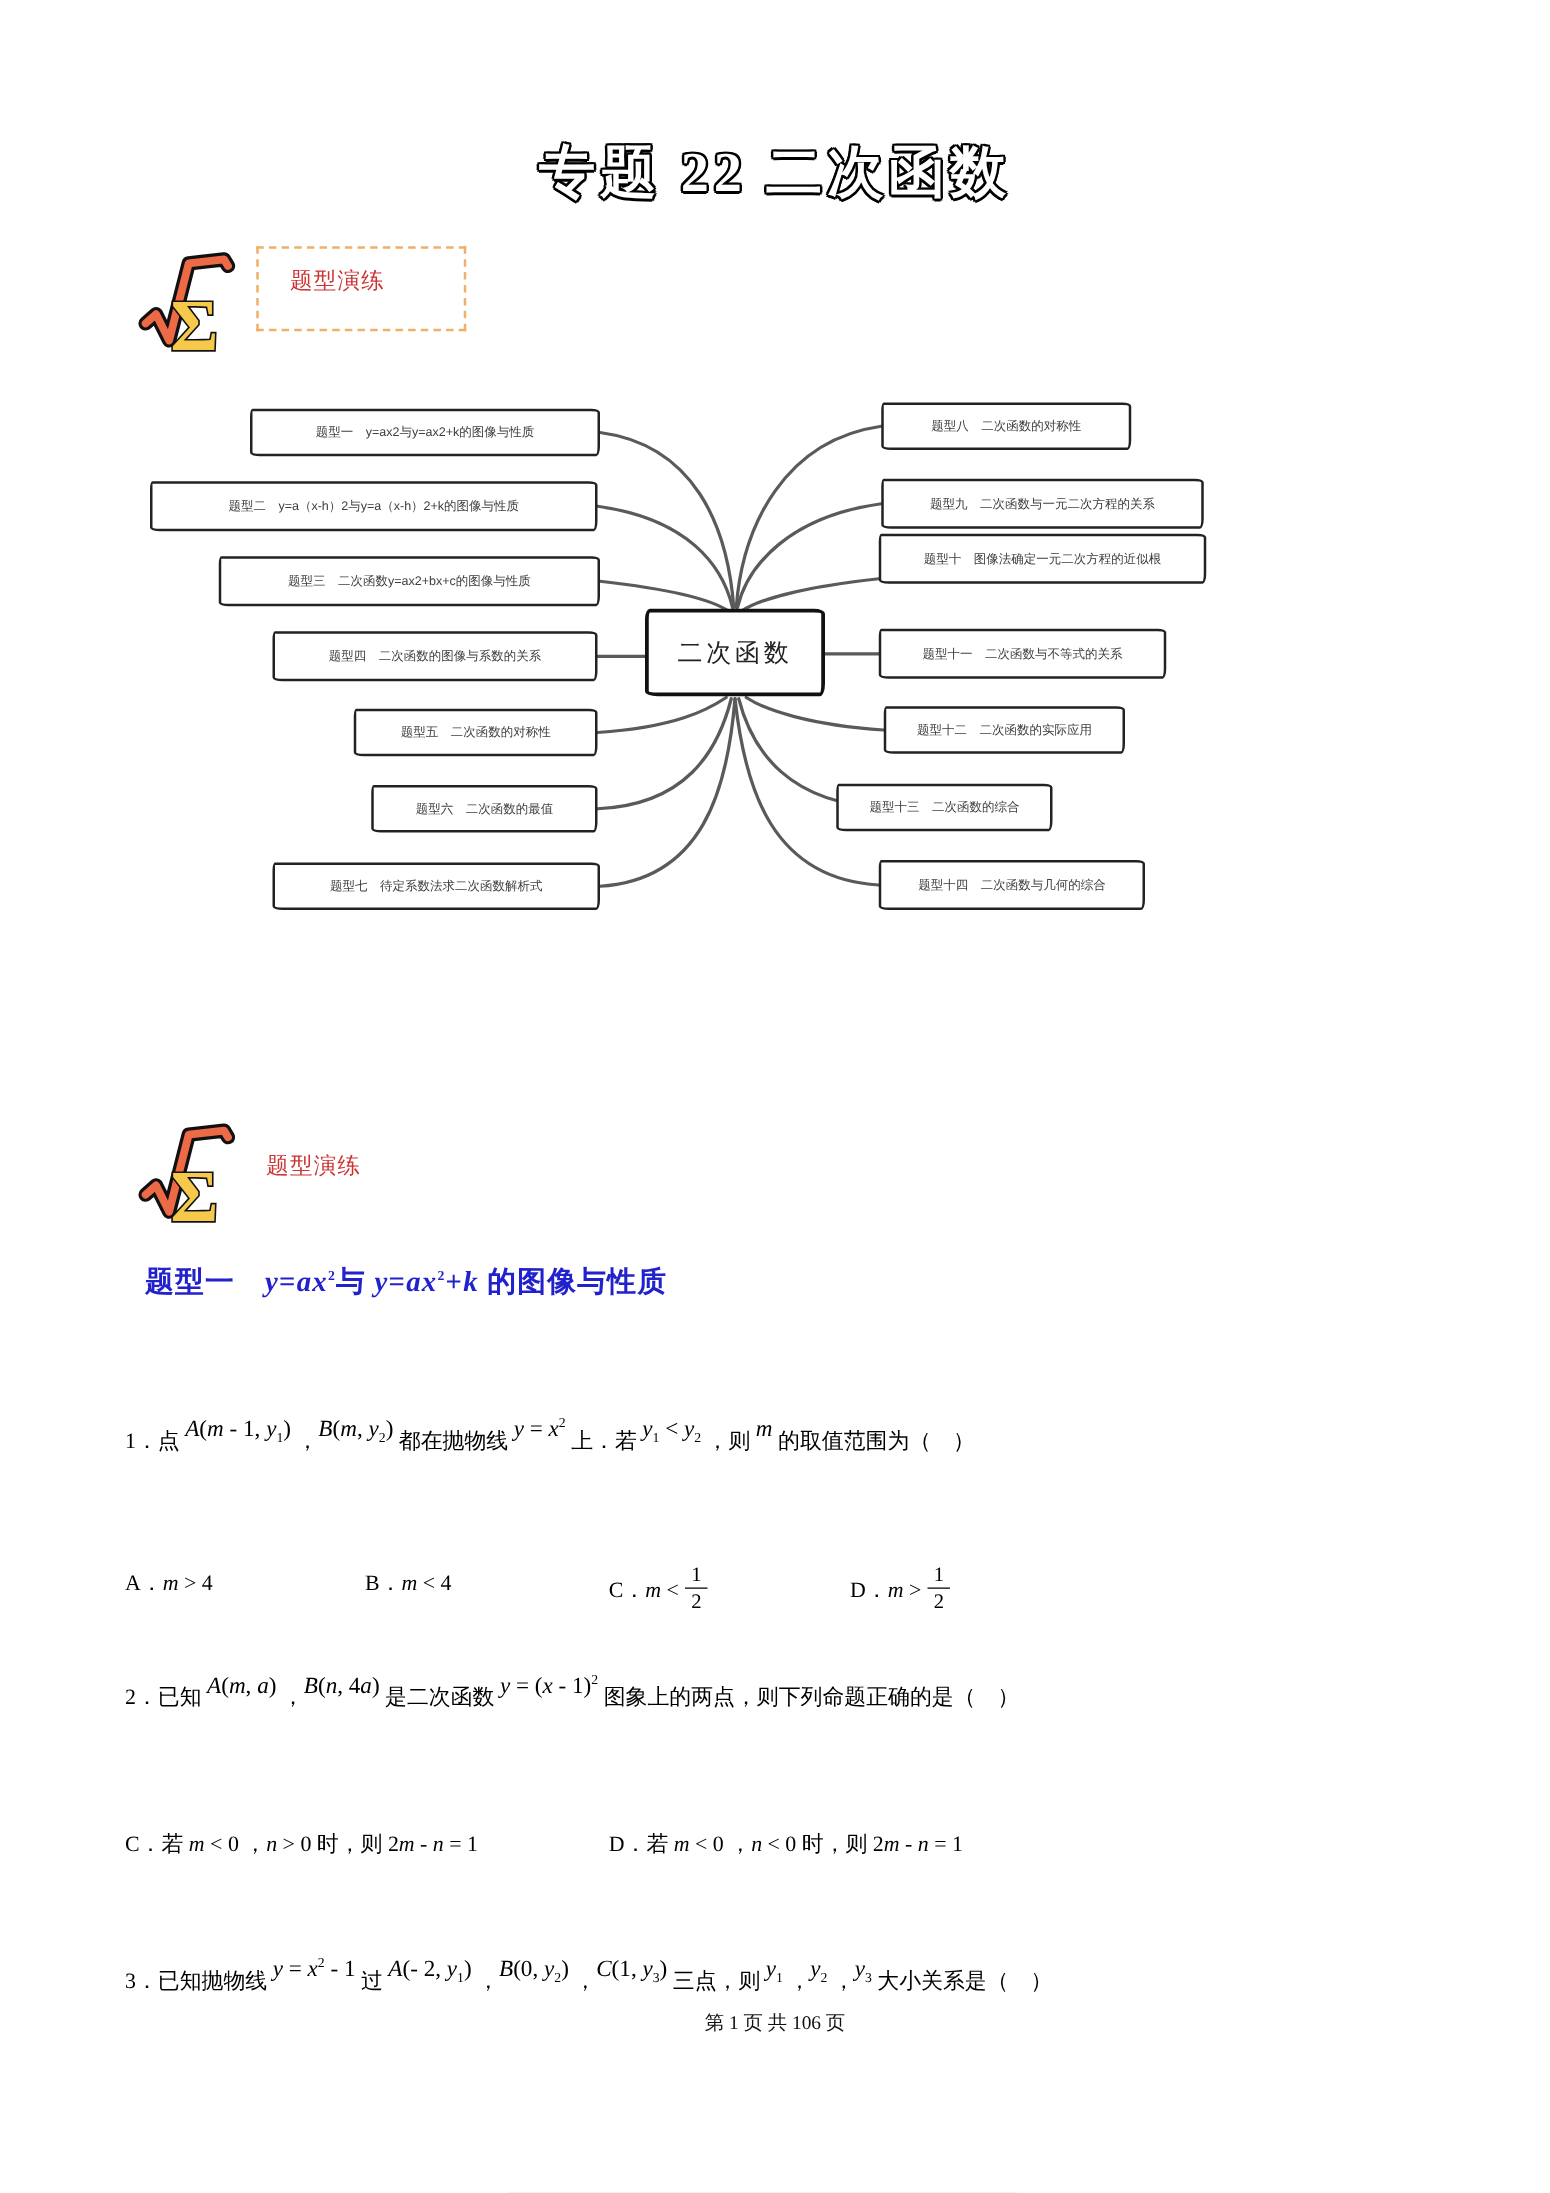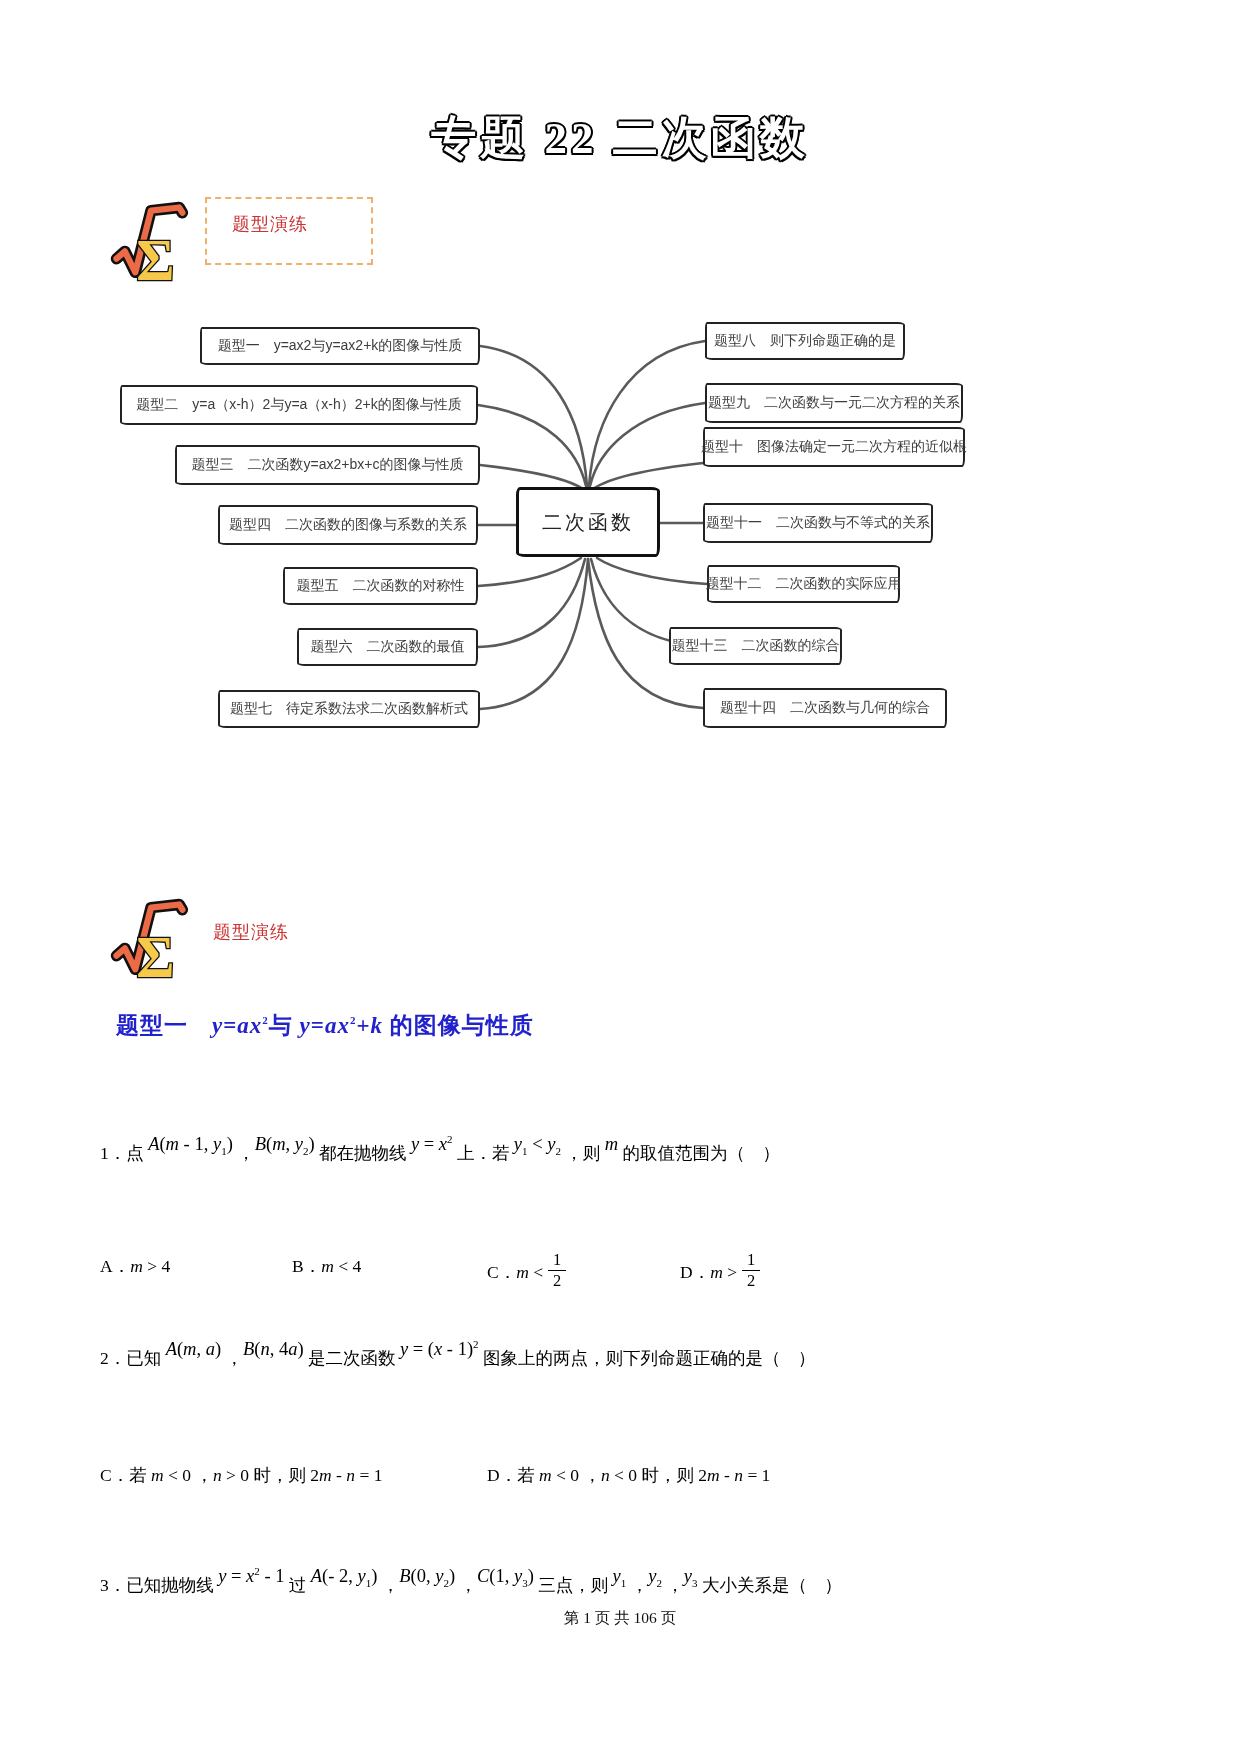--- a/index.html
+++ b/index.html
@@ -28,21 +28,21 @@
   }
   .badge-box .badge-label { position:absolute; top:13px; left:25px; }
   .badge-label.free { position:absolute; }
   
   .mindmap { position:absolute; top:300px; left:0; width:1240px; height:520px; }
   .edges { position:absolute; top:0; left:0; }
   .mnode {
     position:absolute; display:flex; align-items:center; justify-content:center;
     border:2px solid #222; background:#fff; white-space:nowrap;
     font-family:"Liberation Sans","DejaVu Sans",sans-serif;
-    font-size:14px; color:#3d3d3d;
+    font-size:10px; color:#3d3d3d;
     border-radius:2px 7px 3px 8px / 6px 3px 8px 3px;
   }
   .mcenter {
     border-width:3px; border-color:#111; font-size:20px; letter-spacing:3px; color:#222;
     border-radius:4px 9px 4px 10px / 8px 4px 10px 4px;
   }
   
   .blue-heading {
     position:absolute; left:116px; top:1010px;
     font-size:23px; font-weight:bold; color:#2222cc; letter-spacing:1px;
@@ -112,27 +112,27 @@
     <div class="mnode mcenter" style="left:516px;top:187px;width:144px;height:70px">二次函数</div>
 
     <div class="mnode" style="left:200px;top:27px;width:280px;height:38px">题型一　y=ax2与y=ax2+k的图像与性质</div>
     <div class="mnode" style="left:120px;top:85px;width:358px;height:40px">题型二　y=a（x-h）2与y=a（x-h）2+k的图像与性质</div>
     <div class="mnode" style="left:175px;top:145px;width:305px;height:40px">题型三　二次函数y=ax2+bx+c的图像与性质</div>
     <div class="mnode" style="left:218px;top:205px;width:260px;height:40px">题型四　二次函数的图像与系数的关系</div>
     <div class="mnode" style="left:283px;top:267px;width:195px;height:38px">题型五　二次函数的对称性</div>
     <div class="mnode" style="left:297px;top:328px;width:181px;height:38px">题型六　二次函数的最值</div>
     <div class="mnode" style="left:218px;top:390px;width:262px;height:38px">题型七　待定系数法求二次函数解析式</div>
 
-    <div class="mnode" style="left:705px;top:22px;width:200px;height:38px">题型八　则下列命题正确的是</div>
+    <div class="mnode" style="left:705px;top:22px;width:200px;height:38px">题型八　二次函数的对称性</div>
     <div class="mnode" style="left:705px;top:83px;width:258px;height:40px">题型九　二次函数与一元二次方程的关系</div>
     <div class="mnode" style="left:703px;top:127px;width:262px;height:40px">题型十　图像法确定一元二次方程的近似根</div>
     <div class="mnode" style="left:703px;top:203px;width:230px;height:40px">题型十一　二次函数与不等式的关系</div>
     <div class="mnode" style="left:707px;top:265px;width:193px;height:38px">题型十二　二次函数的实际应用</div>
     <div class="mnode" style="left:669px;top:327px;width:173px;height:38px">题型十三　二次函数的综合</div>
-    <div class="mnode" style="left:703px;top:388px;width:244px;height:40px">题型十四　二次函数与几何的综合</div>
+    <div class="mnode" style="left:703px;top:388px;width:213px;height:40px">题型十四　二次函数与几何的综合</div>
   </div>
 
   <svg class="badge-logo" style="left:108px;top:893px" width="86" height="92" viewBox="0 0 82 88">
     <path d="M8,60 L16,53 L26,73 L41,14 L68,11 L71,16" stroke="#111" stroke-width="11" fill="none" stroke-linecap="round" stroke-linejoin="round"></path>
     <path d="M8,60 L16,53 L26,73 L41,14 L68,11 L71,16" stroke="#ec6a45" stroke-width="6" fill="none" stroke-linecap="round" stroke-linejoin="round"></path>
     <text x="27" y="80" font-family="Liberation Serif,serif" font-size="56" font-weight="bold" fill="#f7c94b" stroke="#111" stroke-width="2.5" paint-order="stroke">Σ</text>
   </svg>
   <span class="badge-label free" style="left:213px;top:920px">题型演练</span>
 
   <div class="blue-heading">题型一　<i class="mi">y</i>=<i class="mi">ax</i><sup>2</sup>与 <i class="mi">y</i>=<i class="mi">ax</i><sup>2</sup>+<i class="mi">k</i> 的图像与性质</div>

